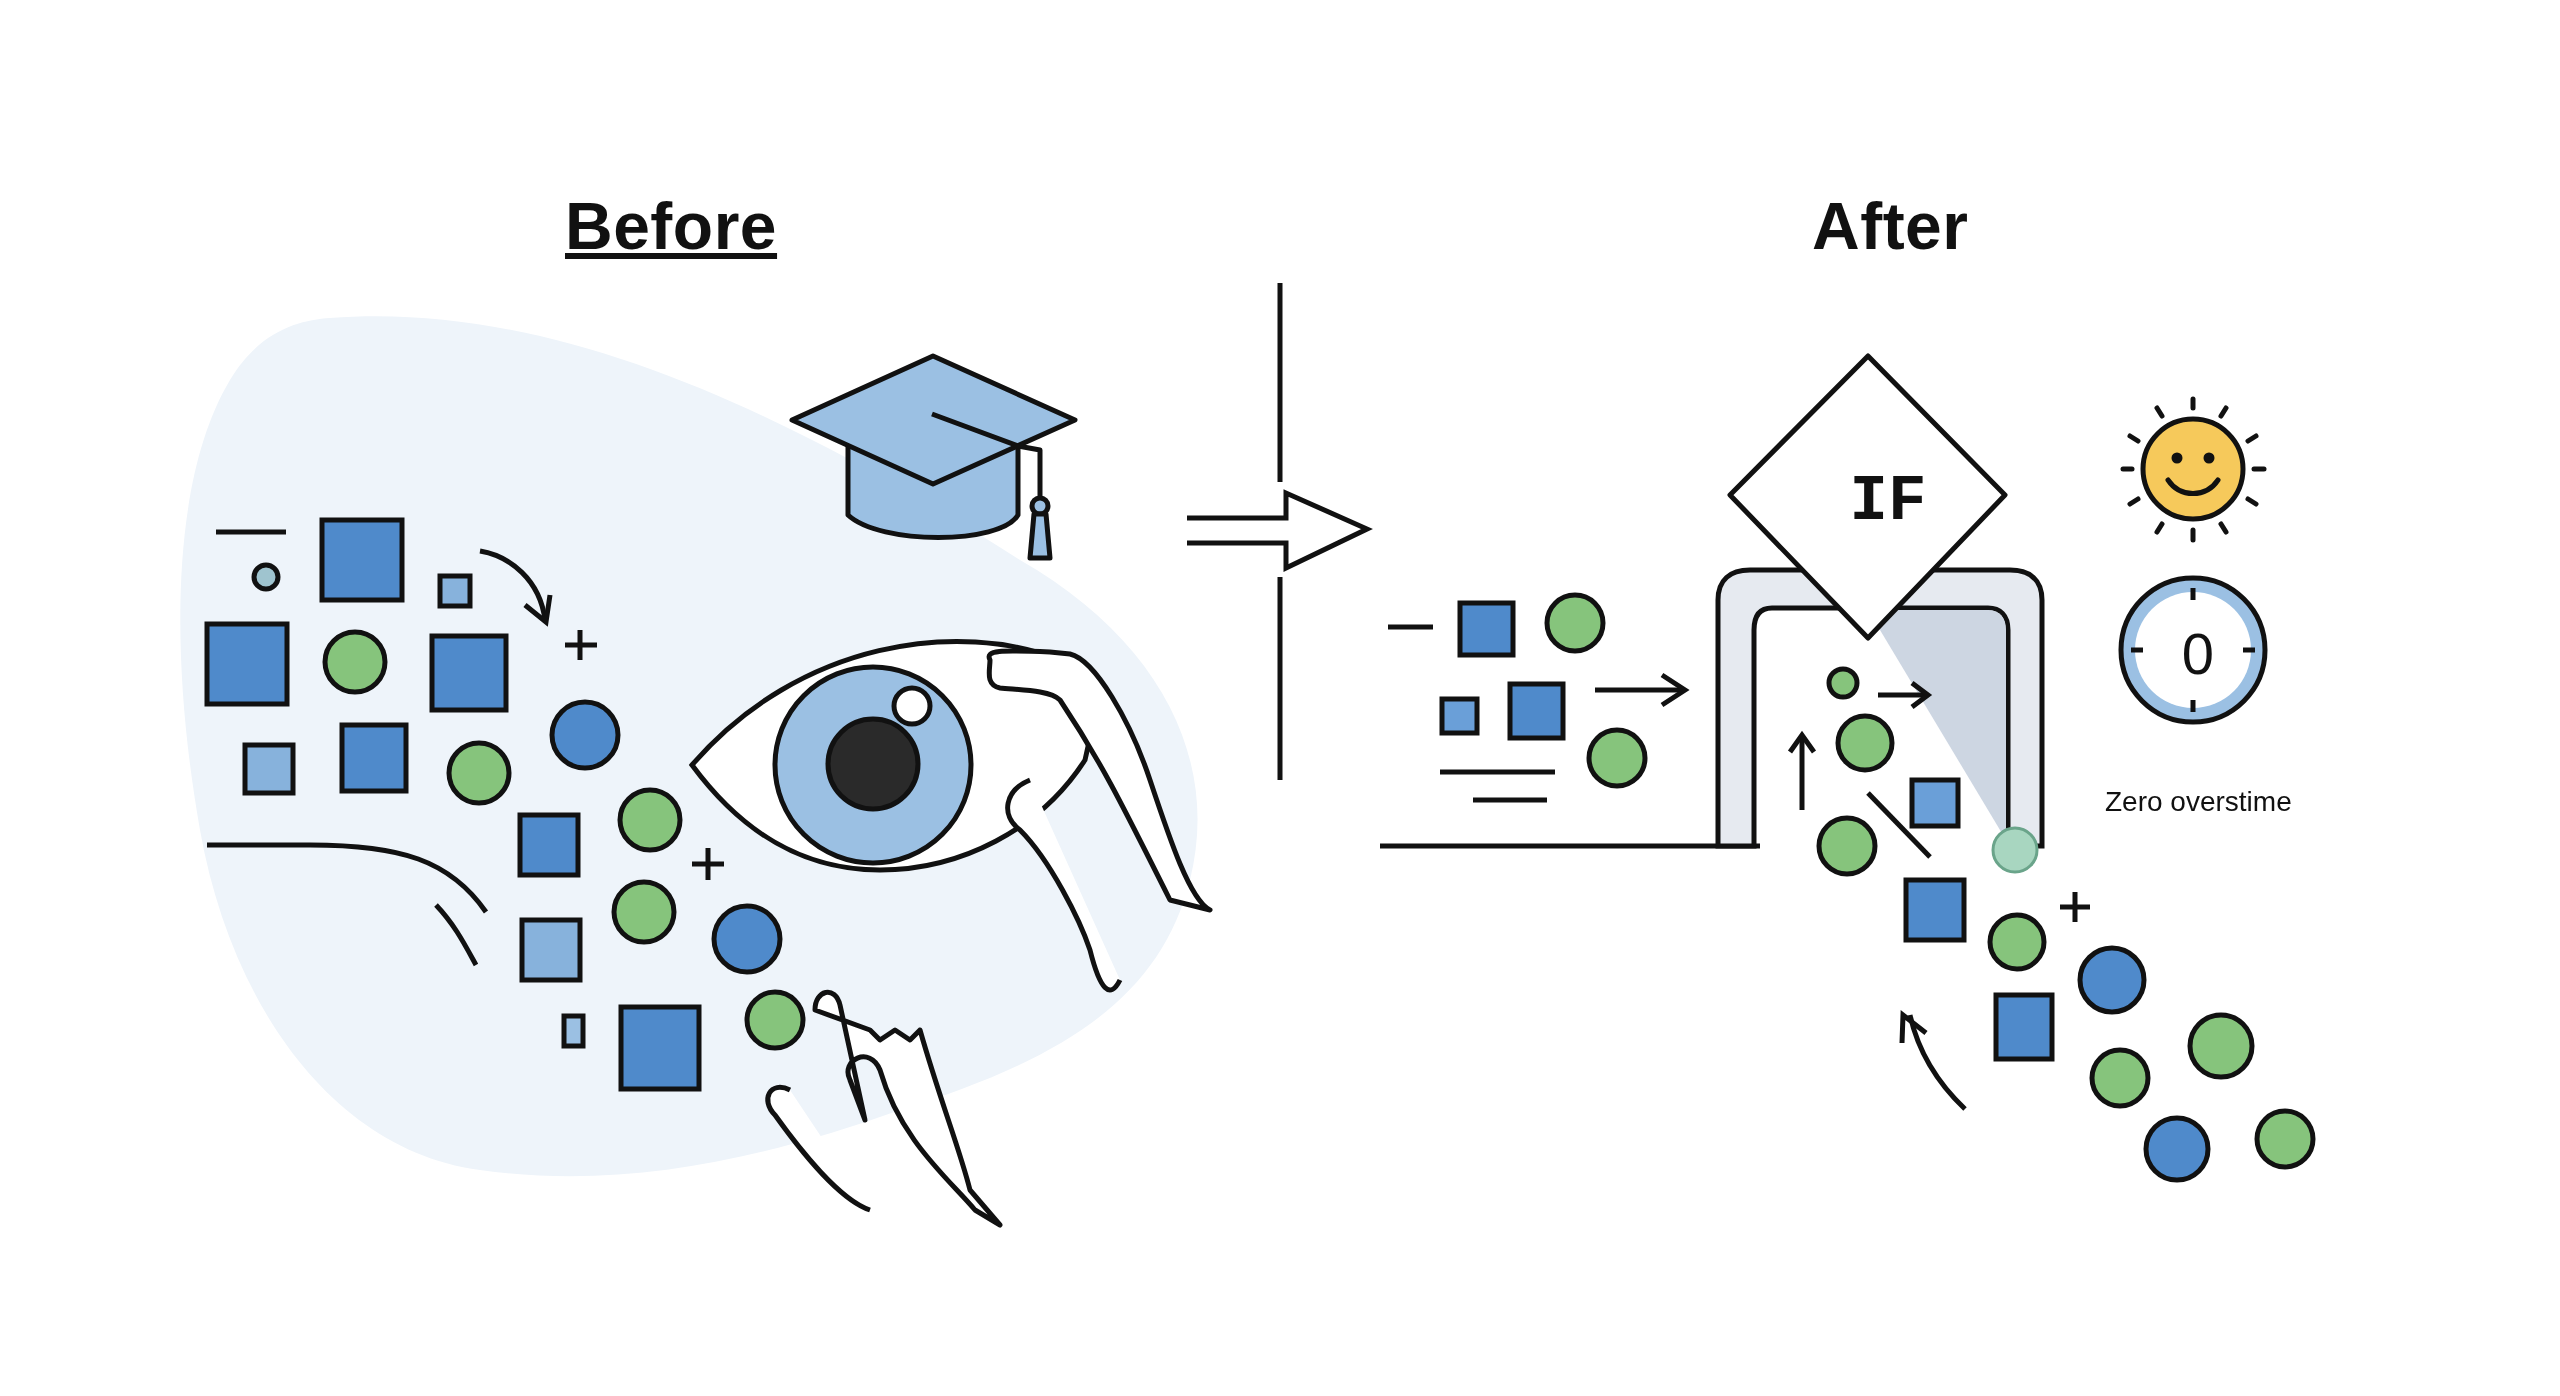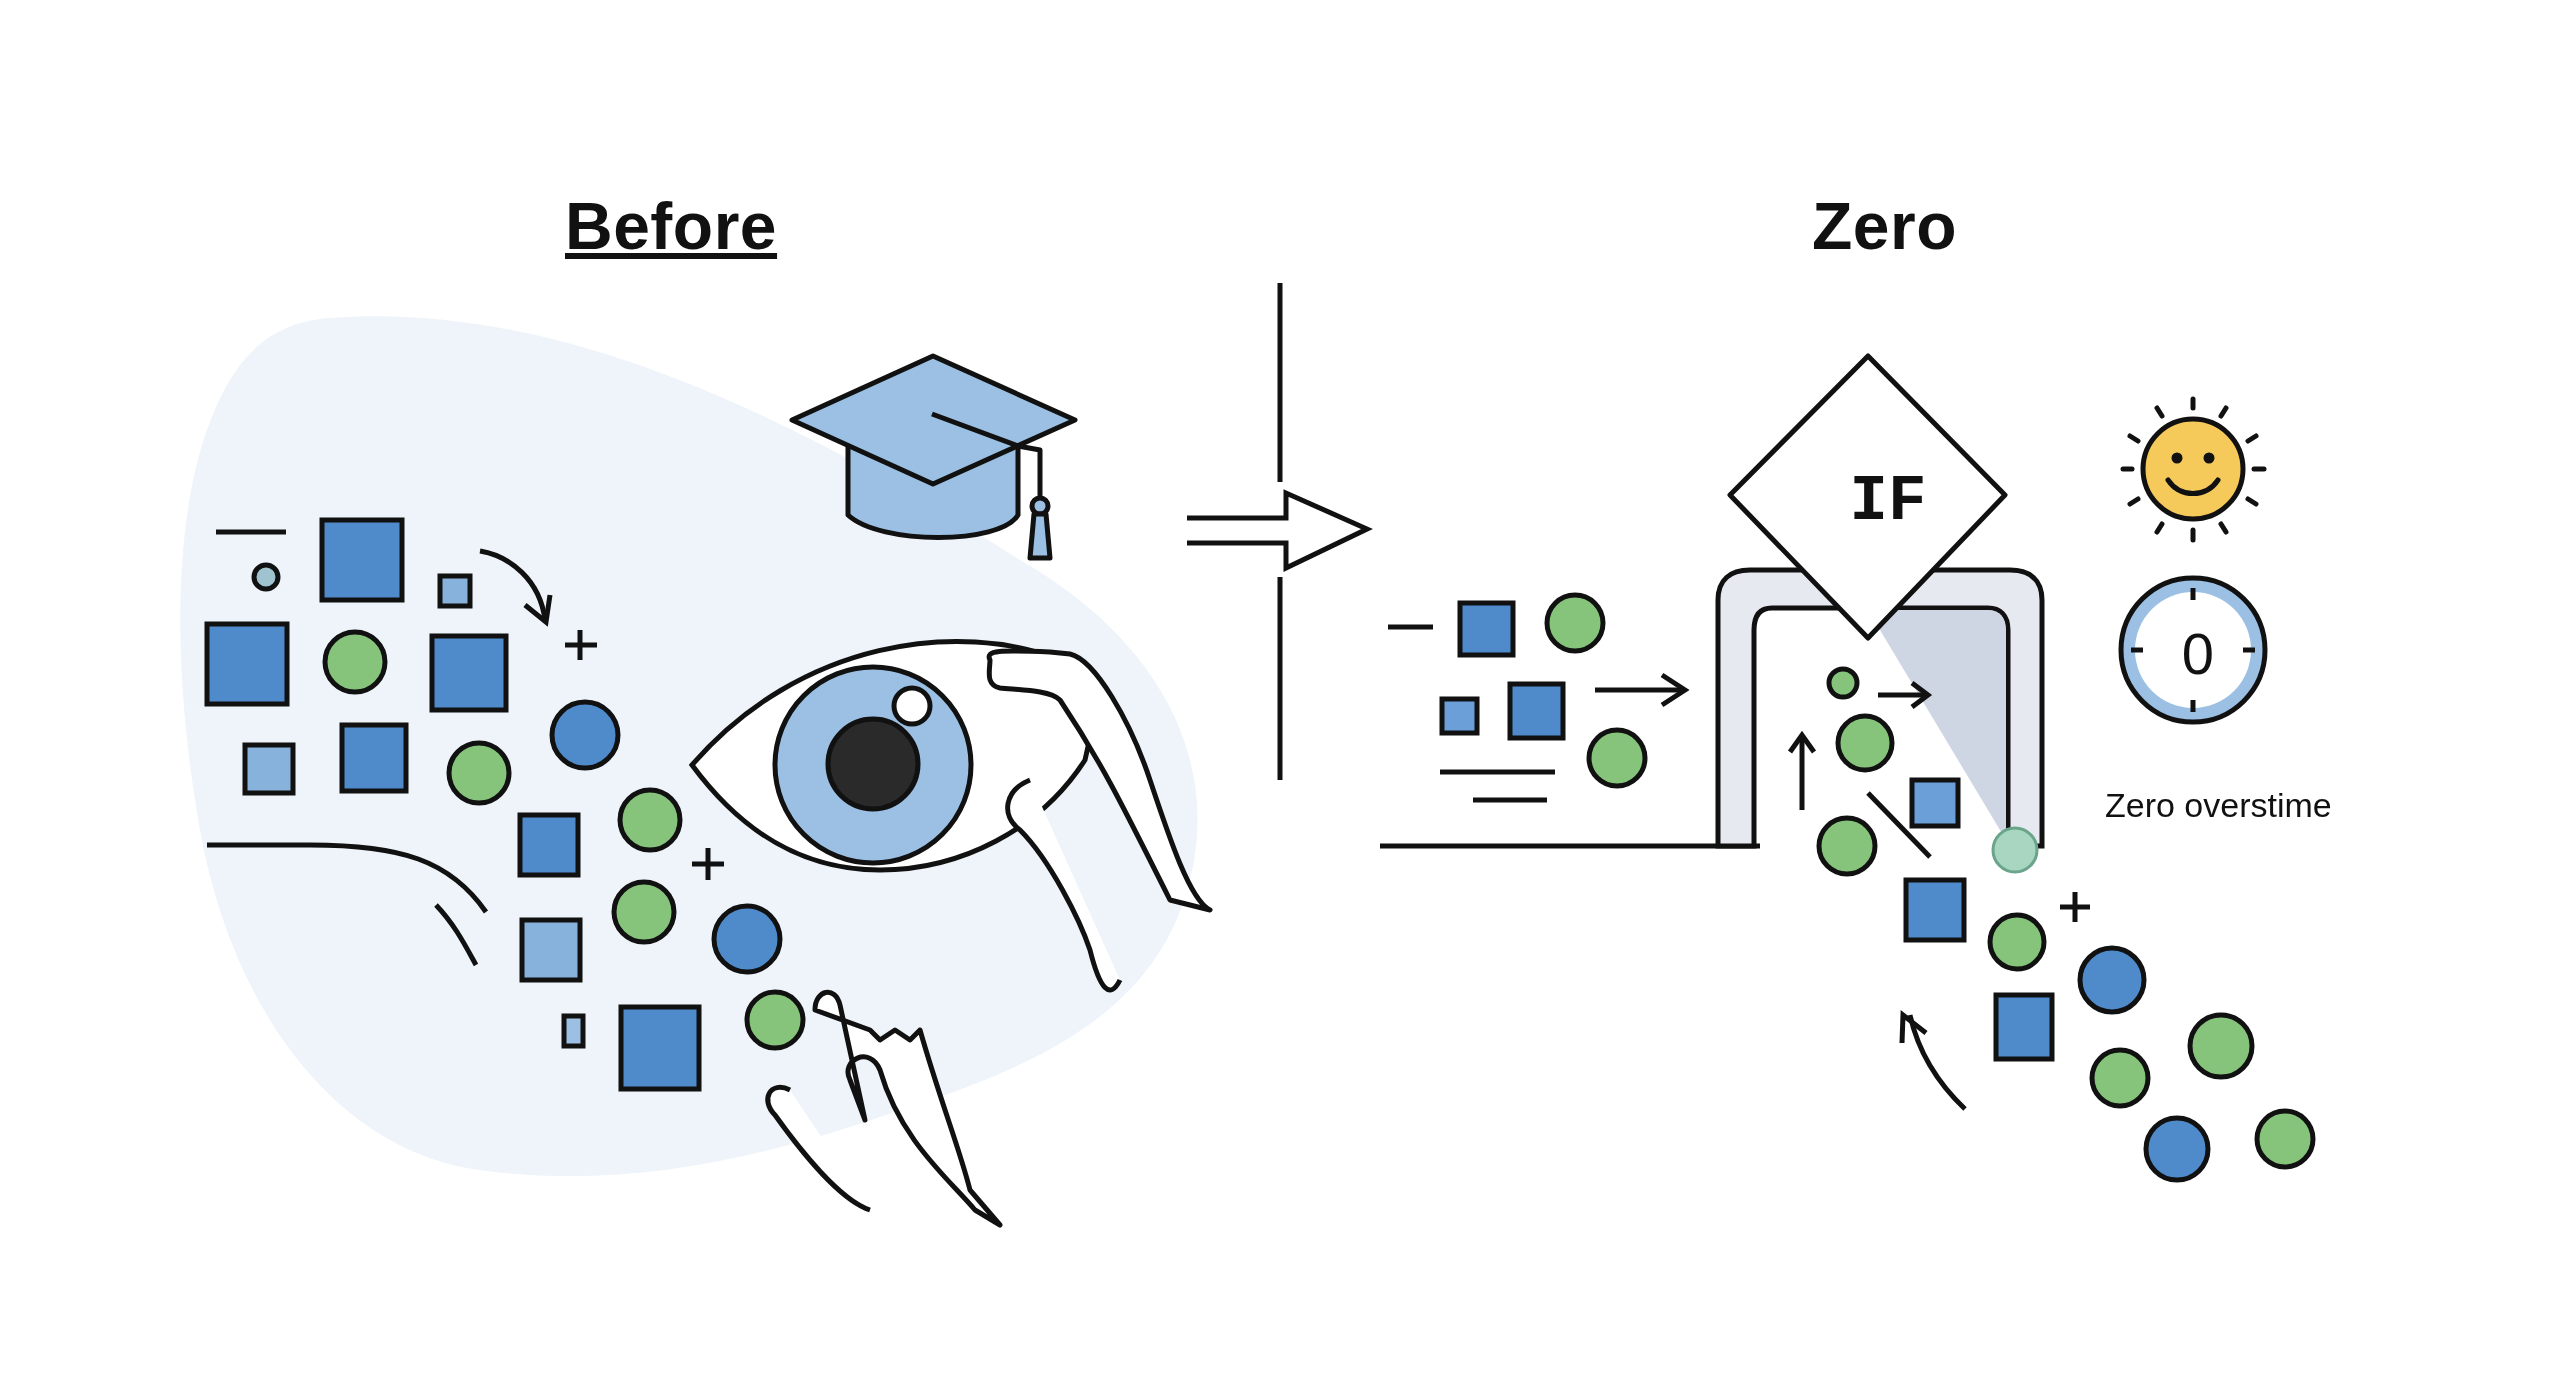--- a/index.html
+++ b/index.html
@@ -1,21 +1,21 @@
 <!DOCTYPE html>
 <html><head>
 <meta charset="utf-8">
 <style>
   html, body { margin: 0; padding: 0; background: #ffffff; }
   body { width: 2560px; height: 1396px; overflow: hidden; position: relative; font-family: "Liberation Sans", sans-serif; }
   #stage { position: absolute; left: 0; top: 0; width: 2560px; height: 1396px; }
   .title { position: absolute; font-family: "Liberation Sans", sans-serif; font-weight: 700; font-size: 66px; color: #111111; letter-spacing: 0.5px; }
   #before-title { left: 565px; top: 188px; text-decoration: underline; }
   #after-title { left: 1812px; top: 188px; }
-  #caption { position: absolute; left: 2105px; top: 786px; font-family: "Liberation Sans", sans-serif; font-size: 34px; color: #111111; }
+  #caption { position: absolute; left: 2105px; top: 786px; font-family: "Liberation Sans", sans-serif; font-size: 28px; color: #111111; }
   #if-label { position: absolute; left: 1848px; top: 466px; width: 80px; text-align: center; font-family: Liberation Mono, monospace; font-weight: 700; font-size: 64px; color: #111111; }
   #timer-label { position: absolute; left: 2168px; top: 620px; width: 60px; text-align: center; font-family: "Liberation Sans", sans-serif; font-size: 58px; color: #111111; }
 </style>
 </head>
 <body>
 
 <svg id="stage" viewBox="0 0 2560 1396" xmlns="http://www.w3.org/2000/svg">
 
   <path d="M 330 318 C 560 300, 800 420, 1020 560 C 1160 640, 1220 760, 1190 880 C 1160 1000, 1060 1060, 900 1110 C 760 1160, 620 1190, 480 1170 C 330 1150, 230 1000, 200 830 C 170 660, 170 480, 230 380 C 260 330, 300 320, 330 318 Z" fill="#eef4fa"></path>
 
@@ -152,16 +152,16 @@
     <circle cx="2193" cy="650" r="72" fill="#9bc0e3"></circle>
     <circle cx="2193" cy="650" r="58" fill="#ffffff" stroke="none"></circle>
     <line x1="2193" y1="588" x2="2193" y2="600"></line>
     <line x1="2193" y1="700" x2="2193" y2="712"></line>
     <line x1="2131" y1="650" x2="2143" y2="650"></line>
     <line x1="2243" y1="650" x2="2255" y2="650"></line>
   </g>
 </svg>
 
 <div id="before-title" class="title">Before</div>
-<div id="after-title" class="title">Zero</div>
+<div id="after-title" class="title">After</div>
 <div id="if-label">IF</div>
 <div id="timer-label">0</div>
 <div id="caption">Zero overstime</div>
 
 </body></html>

